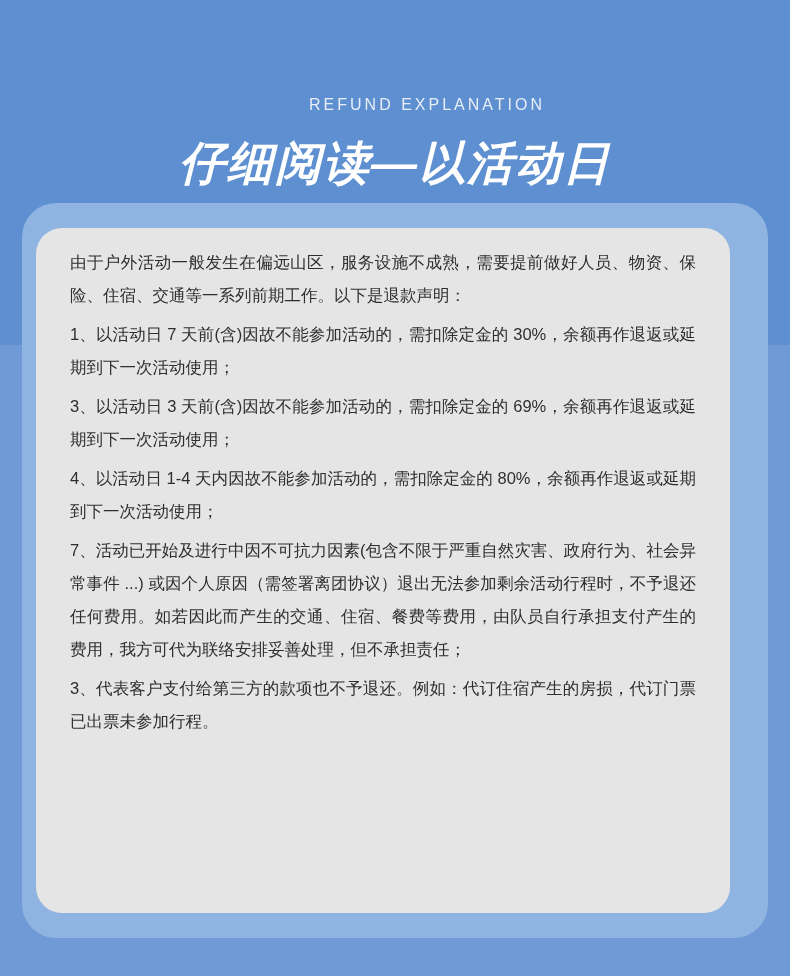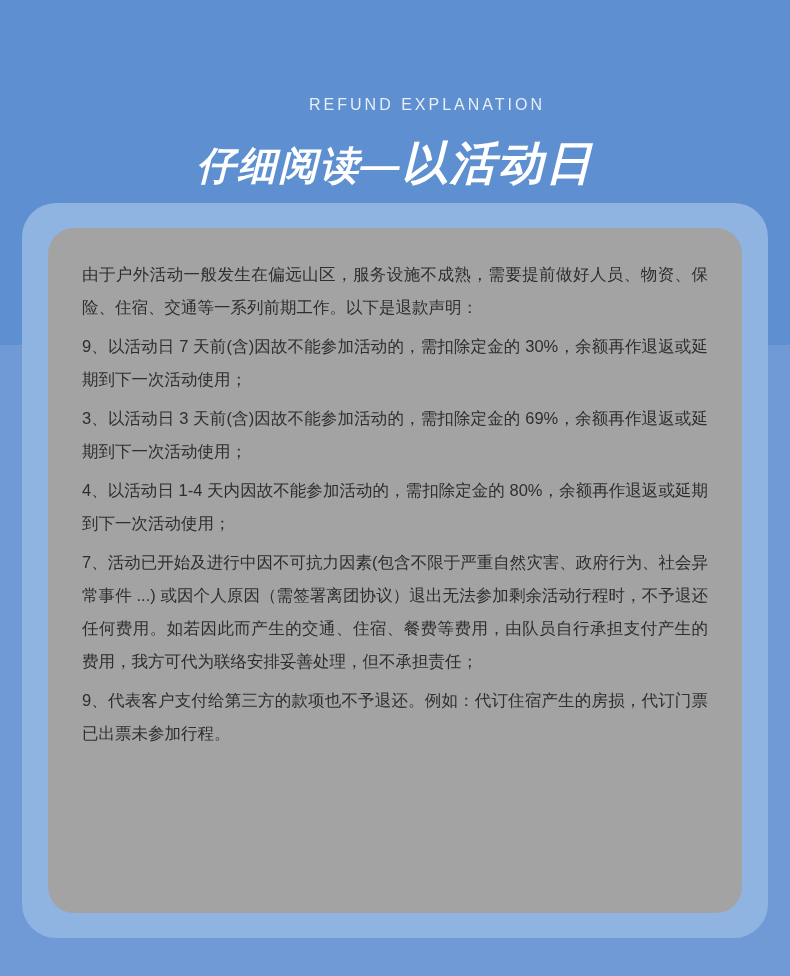--- a/index.html
+++ b/index.html
@@ -53,21 +53,21 @@
   .title-wrap {
     position: absolute;
     left: 0;
     top: 133px;
     width: 790px;
     text-align: center;
     white-space: nowrap;
   }
   .title-light {
     color: #ffffff;
-    font-size: 39px;
+    font-size: 46px;
     font-weight: 700;
     font-style: italic;
     letter-spacing: 2px;
   }
   .title-bold {
     color: #ffffff;
     font-size: 46px;
     font-weight: 700;
     font-style: italic;
     letter-spacing: 2px;
@@ -78,28 +78,28 @@
     left: 22px;
     top: 203px;
     width: 746px;
     height: 735px;
     background: #8fb4e2;
     border-radius: 34px;
   }
   
   .card-inner {
     position: absolute;
-    left: 48px;
+    left: 36px;
     top: 228px;
     width: 694px;
     height: 685px;
-    background: #a3a3a3;
+    background: #e5e5e5;
     border-radius: 26px 26px 26px 26px;
     box-sizing: border-box;
-    padding: 30px 34px 24px 34px;
+    padding: 18px 34px 24px 34px;
     overflow: hidden;
   }
   .body-text p {
     margin: 0 0 6px 0;
     color: #2e2e2e;
     font-size: 16.5px;
     line-height: 2.0;
     text-align: justify;
     font-family: "Liberation Sans", sans-serif;
   }
@@ -119,21 +119,21 @@
 
   <div class="title-wrap">
     <span class="title-light">仔细阅读—</span><span class="title-bold">以活动日</span>
   </div>
 
   <div class="card-outer"></div>
 
   <div class="card-inner">
     <div class="body-text">
       <p>由于户外活动一般发生在偏远山区，服务设施不成熟，需要提前做好人员、物资、保险、住宿、交通等一系列前期工作。以下是退款声明：</p>
-      <p>9、以活动日 7 天前(含)因故不能参加活动的，需扣除定金的 30%，余额再作退返或延期到下一次活动使用；</p>
+      <p>1、以活动日 7 天前(含)因故不能参加活动的，需扣除定金的 30%，余额再作退返或延期到下一次活动使用；</p>
       <p>3、以活动日 3 天前(含)因故不能参加活动的，需扣除定金的 69%，余额再作退返或延期到下一次活动使用；</p>
       <p>4、以活动日 1-4 天内因故不能参加活动的，需扣除定金的 80%，余额再作退返或延期到下一次活动使用；</p>
       <p>7、活动已开始及进行中因不可抗力因素(包含不限于严重自然灾害、政府行为、社会异常事件 ...) 或因个人原因（需签署离团协议）退出无法参加剩余活动行程时，不予退还任何费用。如若因此而产生的交通、住宿、餐费等费用，由队员自行承担支付产生的费用，我方可代为联络安排妥善处理，但不承担责任；</p>
-      <p>9、代表客户支付给第三方的款项也不予退还。例如：代订住宿产生的房损，代订门票已出票未参加行程。</p>
+      <p>3、代表客户支付给第三方的款项也不予退还。例如：代订住宿产生的房损，代订门票已出票未参加行程。</p>
     </div>
   </div>
 
 </div>
 
 </body></html>

